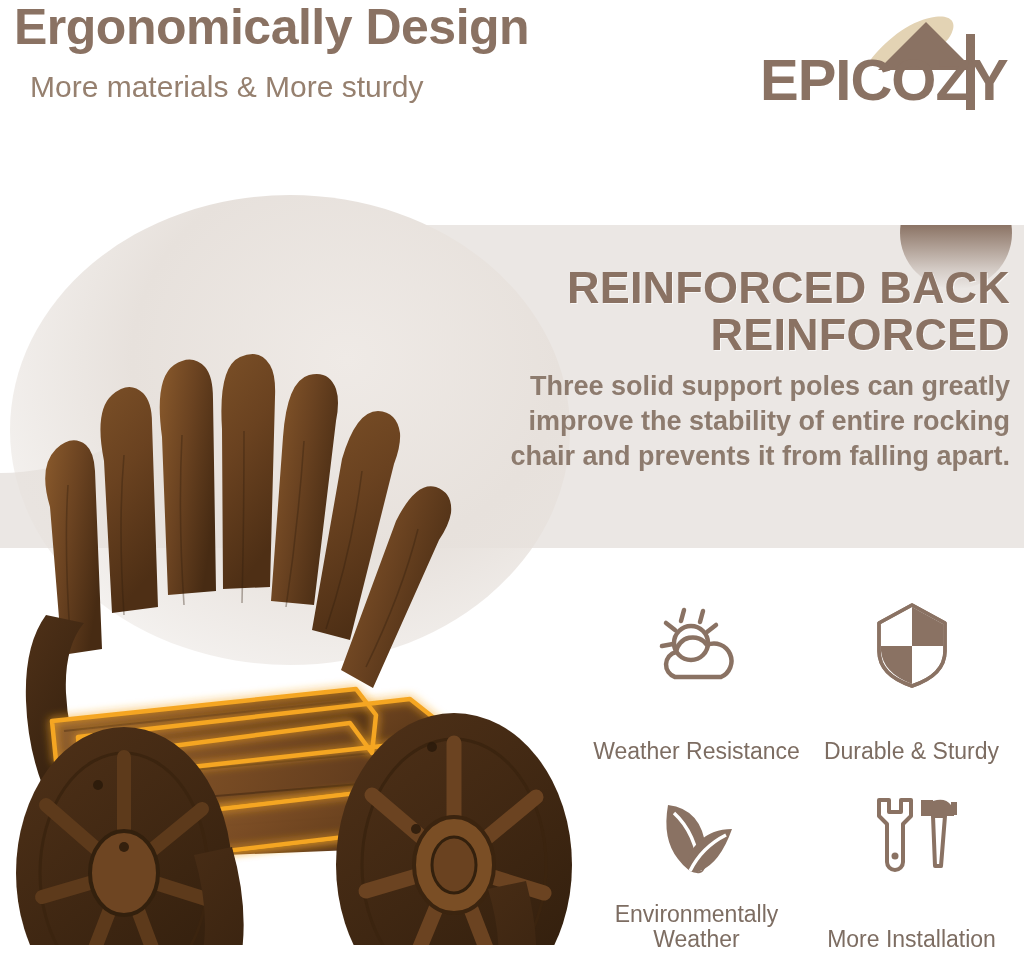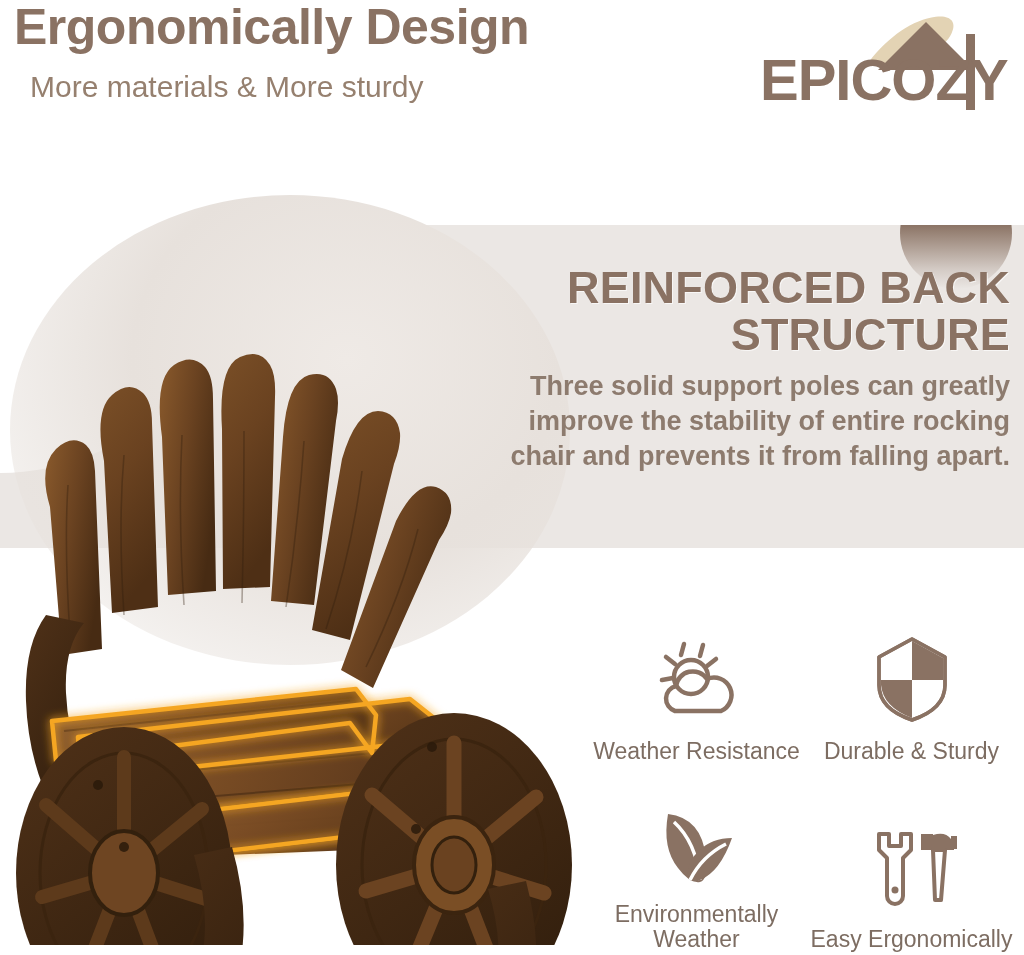--- a/index.html
+++ b/index.html
@@ -141,21 +141,21 @@
     display: grid;
     grid-template-columns: 1fr 1fr;
     grid-template-rows: 1fr 1fr;
     column-gap: 6px;
     row-gap: 8px;
   }
   .feature {
     display: flex;
     flex-direction: column;
     align-items: center;
-    justify-content: flex-end;
+    justify-content: space-between;
     padding-top: 12px;
   }
   .feature .ico {
     width: 96px;
     height: 96px;
     display: flex;
     align-items: center;
     justify-content: center;
   }
   .feature .ico svg { display: block; }
@@ -197,21 +197,21 @@
 
   <div class="panel">
     <div class="panel-corner-tl"></div>
     <div class="panel-deco"></div>
   </div>
 
   <div class="chair-glow"></div>
 
   <div class="headline">
     <div class="h1">REINFORCED BACK</div>
-    <div class="h1">STRUCTURE</div>
+    <div class="h1">REINFORCED</div>
     <div class="body">Three solid support poles can greatly improve the stability of entire rocking chair and prevents it from falling apart.</div>
   </div>
 
   <div class="chair">
     <svg viewBox="0 0 610 660" xmlns="http://www.w3.org/2000/svg" aria-hidden="true">
       <defs>
         <linearGradient id="wood1" x1="0" y1="0" x2="0.3" y2="1">
           <stop offset="0%" stop-color="#7a4f27"></stop>
           <stop offset="45%" stop-color="#6a4220"></stop>
           <stop offset="100%" stop-color="#4e2f15"></stop>
@@ -401,18 +401,18 @@
           <circle cx="30" cy="66" r="3.5" fill="#8a7263"></circle>
 
           <g>
             <path d="M56 10 L68 10 L68 26 L56 26 Z" fill="#8a7263"></path>
             <path d="M68 11 q12 -4 18 4 q3 3 3 7 L89 26 L68 26 Z" fill="#8a7263"></path>
             <path d="M86 12 L92 12 L92 25 L86 25 Z" fill="#8a7263"></path>
             <path d="M68 26 L80 26 L76 76 L70 76 Z" fill="none" stroke="#8a7263" stroke-width="4" stroke-linejoin="round"></path>
           </g>
         </svg>
       </div>
-      <div class="lbl">Easy Ergonomically</div>
+      <div class="lbl">More Installation</div>
     </div>
 
   </div>
 
 </div>
 
 </body></html>

